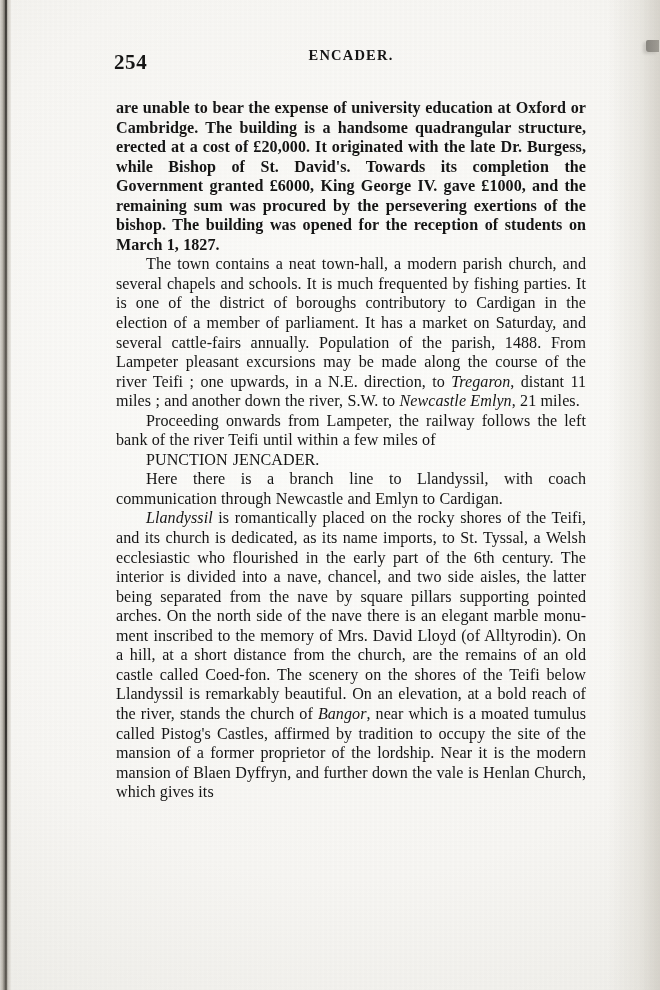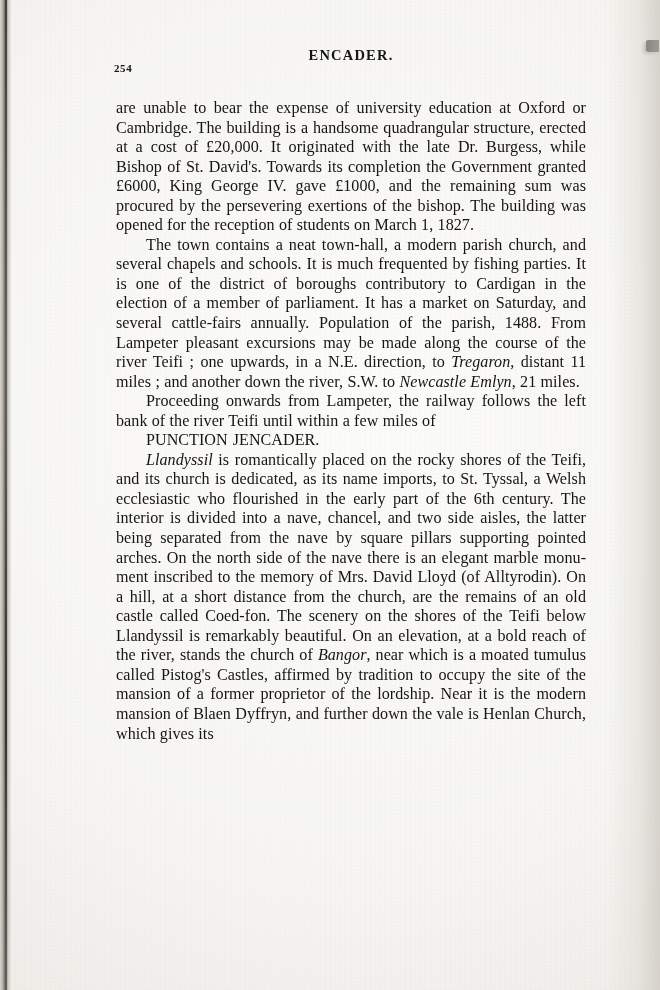--- a/index.html
+++ b/index.html
@@ -73,22 +73,22 @@
     width: 470px;
   }
   .header-row {
     position: relative;
     height: 24px;
     margin-bottom: 28px;
   }
   .folio {
     position: absolute;
     left: -2px;
-    top: 16px;
-    font-size: 11px;
+    top: 4px;
+    font-size: 21px;
     font-weight: 700;
     letter-spacing: .6px;
   }
   .running-head {
     position: absolute;
     left: 0;
     right: 0;
     top: 1px;
     text-align: center;
     font-size: 14.5px;
@@ -98,21 +98,21 @@
   p.body {
     margin: 0;
     font-size: 16.1px;
     line-height: 19.55px;
     text-align: justify;
     text-indent: 30px;
     letter-spacing: .05px;
     word-spacing: .2px;
     hyphens: manual;
   }
-  p.body.cont { text-indent: 0; }
+  p.body.cont { text-indent: 0; font-weight: bold; }
   .section-head {
     margin: 20px 0 6px 0;
     text-align: center;
     font-size: 13.6px;
     letter-spacing: 1.3px;
     font-variant: small-caps;
     text-indent: 0;
   }
   .section-head .cap { font-size: 16px; }
   em { }
@@ -138,17 +138,18 @@
 
     <div id="slot-before">
         <p class="body cont"><span>are unable to bear the expense of university education at Ox­ford or Cambridge.  The building is a handsome quadrangular structure, erected at a cost of £20,000.   It originated with the late Dr. Burgess, while Bishop of St. David's.  Towards its completion the Government granted £6000, King George IV. gave £1000, and the remaining sum was procured by the persevering exertions of the bishop.  The building was opened for the reception of students on March 1, 1827.</span></p>
         <p class="body"><span>The town contains a neat town-hall, a modern parish church, and several chapels and schools.  It is much fre­quented by fishing parties.  It is one of the district of boroughs contributory to Cardigan in the election of a mem­ber of parliament.  It has a market on Saturday, and several cattle-fairs annually. Population of the parish, 1488.  From Lampeter pleasant excursions may be made along the course of the river Teifi ; one upwards, in a N.E. direction, to </span><em>Tre­garon</em><span>, distant 11 miles ; and another down the river, S.W. to </span><em>Newcastle Emlyn</em><span>, 21 miles.</span></p>
         <p class="body"><span>Proceeding onwards from Lampeter, the railway follows the left bank of the river Teifi until within a few miles of</span></p>
       </div>
 
     <p class="body section-head" id="slot-heading"><span class="cap">P</span><span>UNCTION</span><span class="sp"></span><span class="cap">J</span><span>ENCADER.</span></p>
 
     <div id="slot-after">
+        <p class="body"><span>Here there is a branch line to Llandyssil, with coach communication through Newcastle and Emlyn to Cardigan.</span></p>
         <p class="body"><em>Llandyssil</em><span> is romantically placed on the rocky shores of the Teifi, and its church is dedicated, as its name imports, to St. Tyssal, a Welsh ecclesiastic who flourished in the early part of the 6th century.  The interior is divided into a nave, chancel, and two side aisles, the latter being separated from the nave by square pillars supporting pointed arches.  On the north side of the nave there is an elegant marble monu­ment inscribed to the memory of Mrs. David Lloyd (of Alltyrodin).  On a hill, at a short distance from the church, are the remains of an old castle called Coed-fon.  The scenery on the shores of the Teifi below Llandyssil is re­markably beautiful.  On an elevation, at a bold reach of the river, stands the church of </span><em>Bangor</em><span>, near which is a moated tumulus called Pistog's Castles, affirmed by tradition to oc­cupy the site of the mansion of a former proprietor of the lordship.  Near it is the modern mansion of Blaen Dyffryn, and further down the vale is Henlan Church, which gives its</span></p>
       </div>
 
   </div>
 </div>
 
 </body></html>

